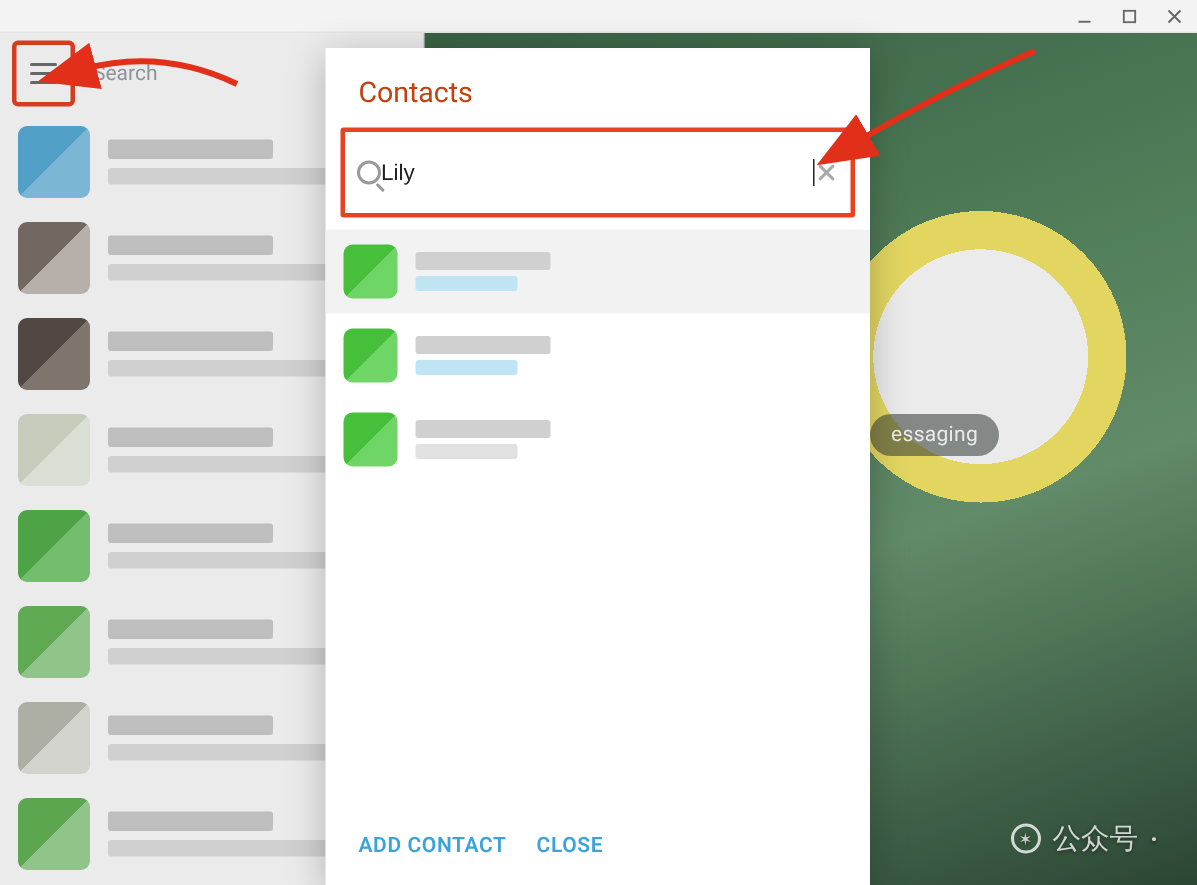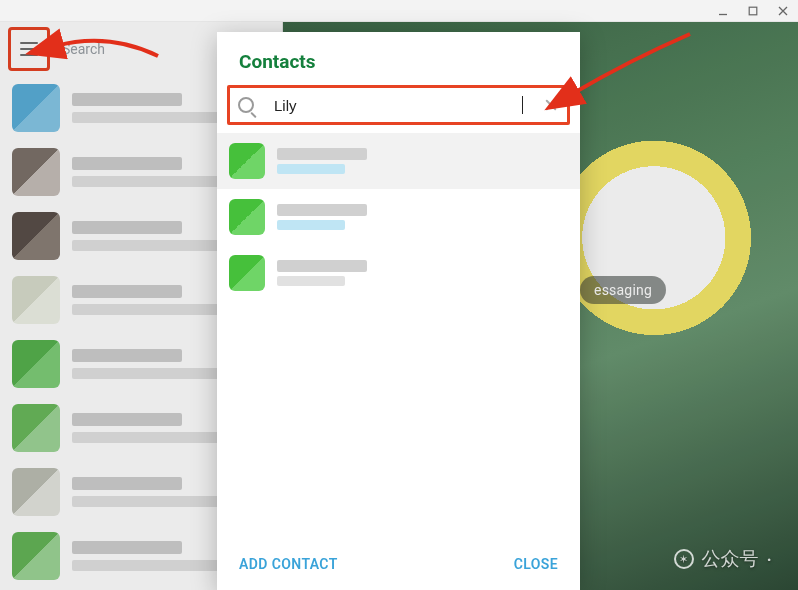--- a/index.html
+++ b/index.html
@@ -54,42 +54,42 @@
                 radial-gradient(circle at 72% 38%, #f6e96a 15% 19%, transparent 19%),
                 linear-gradient(160deg,#3e6a49 0%, #5a8a63 40%, #6a9772 60%, #2f4d38 100%);
   }
   .chip { position:absolute; top:254px; right:132px; background: rgba(52, 60, 56, 0.55); color:#fff; font-size:14px; padding:6px 14px; border-radius:18px; letter-spacing:0.2px; filter:blur(0.2px);}
 
   
   .scrim { position:absolute; top:22px; left:0; right:0; bottom:0; background: rgba(0,0,0,0.08); pointer-events:none; }
 
   
   .modal { position:absolute; left:217px; top:32px; width:363px; bottom:0; background:#fff; box-shadow:0 5px 24px rgba(0,0,0,0.25); display:flex; flex-direction:column; z-index:20; }
-  .modal-title { font-size:19px; font-weight:700; color:#15803d; padding:18px 22px 12px; }
-  .search-box { margin:0 10px 8px; height:40px; border:3px solid #e74323; border-radius:2px; display:flex; align-items:center; padding:0 8px; gap:20px; position:relative; }
+  .modal-title { font-size:19px; font-weight:400; color:#c2410c; padding:18px 22px 12px; }
+  .search-box { margin:0 10px 8px; height:60px; border:3px solid #e74323; border-radius:2px; display:flex; align-items:center; padding:0 8px; gap:0; position:relative; }
   .search-icon { width:16px; height:16px; border:2px solid #9a9a9a; border-radius:50%; position:relative; flex:none; }
   .search-icon::after { content:""; position:absolute; bottom:-5px; right:-5px; width:7px; height:2px; background:#9a9a9a; transform: rotate(45deg); border-radius:1px;}
   .search-input { border:none; outline:none; font-size:15px; color:#222; flex:1; background:transparent; }
   .clear-x { width:16px; height:16px; position:relative; cursor:pointer; }
   .clear-x::before, .clear-x::after { content:""; position:absolute; top:7px; left:1px; width:14px; height:2px; background:#aaa; border-radius:1px; }
   .clear-x::before { transform: rotate(45deg); }
   .clear-x::after  { transform: rotate(-45deg); }
   .caret { width:1px; height:18px; background:#222; animation:blink 1s steps(1) infinite; margin-left:-4px; }
   @keyframes blink { 50%{opacity:0;} }
 
   .contacts-list { flex:1; overflow:auto; }
   .contact-row { display:flex; align-items:center; height:56px; padding:0 12px; gap:12px; }
   .contact-row.hover { background:#f2f2f2; }
   .cavatar { width:36px; height:36px; border-radius:6px; flex:none; }
   .cname { height:12px; width:90px; border-radius:2px; background:#d0d0d0; margin-bottom:4px;}
   .cstat { height:10px; width:68px; border-radius:2px; background:#bfe5f4; }
   .cstat.gray { background:#e1e1e1; }
   .green { background:linear-gradient(135deg,#46c03b 0 50%,#6fd567 50% 100%); }
 
-  .modal-footer { display:flex; justify-content:space-between; align-items:center; padding:14px 22px 18px; }
+  .modal-footer { display:flex; align-items:center; padding:14px 22px 18px;gap:20px; }
   .foot-btn { color:#3aa3d9; font-size:14px; font-weight:600; letter-spacing:0.4px; cursor:pointer; }
 
   
   .arrow { position:absolute; z-index:30; pointer-events:none; }
   .arrow svg { overflow:visible; }
 
   
   .watermark { position:absolute; right:26px; bottom:18px; z-index:40; display:flex; align-items:center; gap:8px; color:rgba(255,255,255,0.78); font-size:19px; text-shadow:0 1px 3px rgba(0,0,0,0.5); font-weight:500; }
   .wm-icon { width:20px; height:20px; border:2px solid rgba(255,255,255,0.78); border-radius:50%; display:flex; align-items:center; justify-content:center; font-size:11px; }
 </style>

